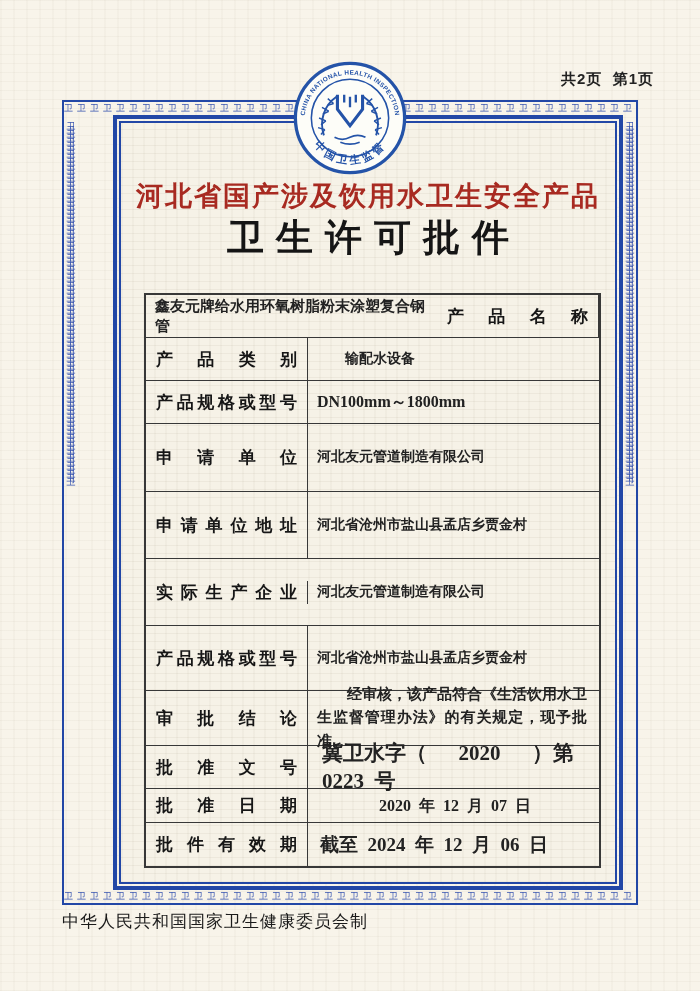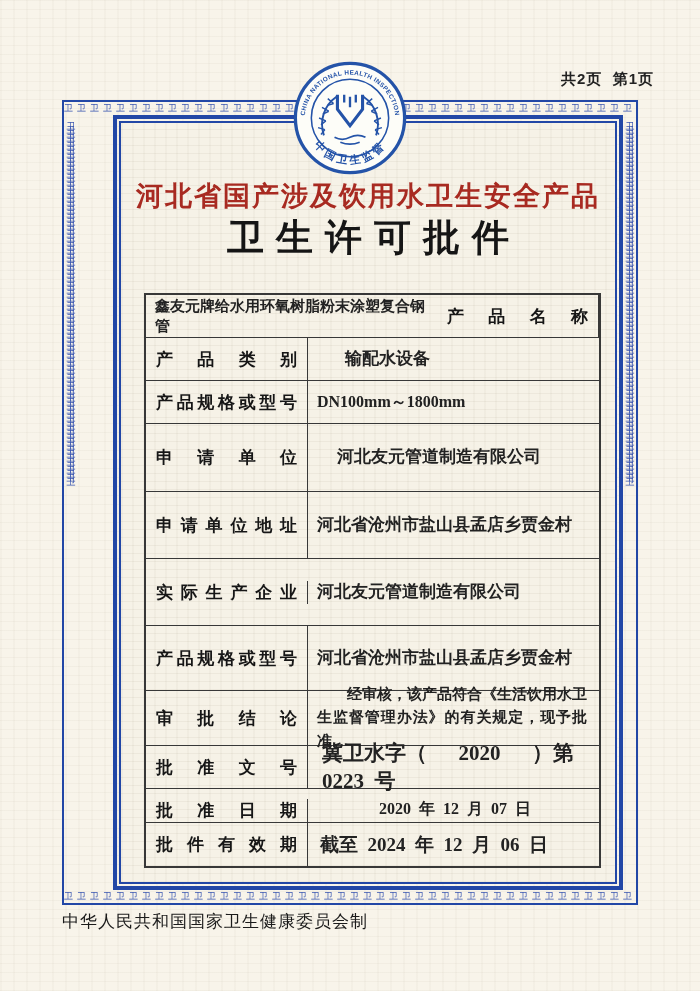--- a/index.html
+++ b/index.html
@@ -71,26 +71,26 @@
   .row:last-child{border-bottom:none;}
   .cell{box-sizing:border-box;display:flex;align-items:center;}
   .label{
     width:162px;flex:none;border-right:1px solid #383838;
     padding:0 10px;
     font-family:"Liberation Sans","DejaVu Sans",sans-serif;
     font-weight:bold;font-size:17px;color:#161616;
   }
   .label span{width:100%;text-align:justify;text-align-last:justify;}
   .value{
-    flex:1;padding:2px 6px 2px 9px;font-size:17px;font-weight:bold;
+    flex:1;padding:2px 6px 2px 9px;font-size:14px;font-weight:bold;
     color:#222;white-space:pre-wrap;line-height:1.35;
   }
   .r0{height:43px;} .r1{height:43px;gap:28px;} .r2{height:43px;}
-  .r3{height:68px;gap:20px;} .r4{height:67px;justify-content:space-between;} .r5{height:67px;align-items:center;} .r6{height:65px;}
-  .r7{height:55px;} .r8{height:43px;} .r9{height:34px;align-items:flex-end;} .r10{height:43px;}
+  .r3{height:68px;} .r4{height:67px;justify-content:space-between;} .r5{height:67px;align-items:center;} .r6{height:65px;}
+  .r7{height:55px;} .r8{height:43px;} .r9{height:34px;} .r10{height:43px;}
   .r0 .value{font-size:15px;}
   .r2 .value{font-size:16px;}
   .r7 .value{font-size:15px;text-indent:2em;line-height:1.55;padding-right:12px;text-align:justify;}
   .r8 .value{padding-left:14px;font-size:21px;}
   .r9 .value{justify-content:center;font-size:16px;}
   .r10 .value{padding-left:12px;font-size:19px;}
   
   .footer{
     position:absolute;left:62px;top:910px;
     font-family:"Liberation Sans","DejaVu Sans",sans-serif;

